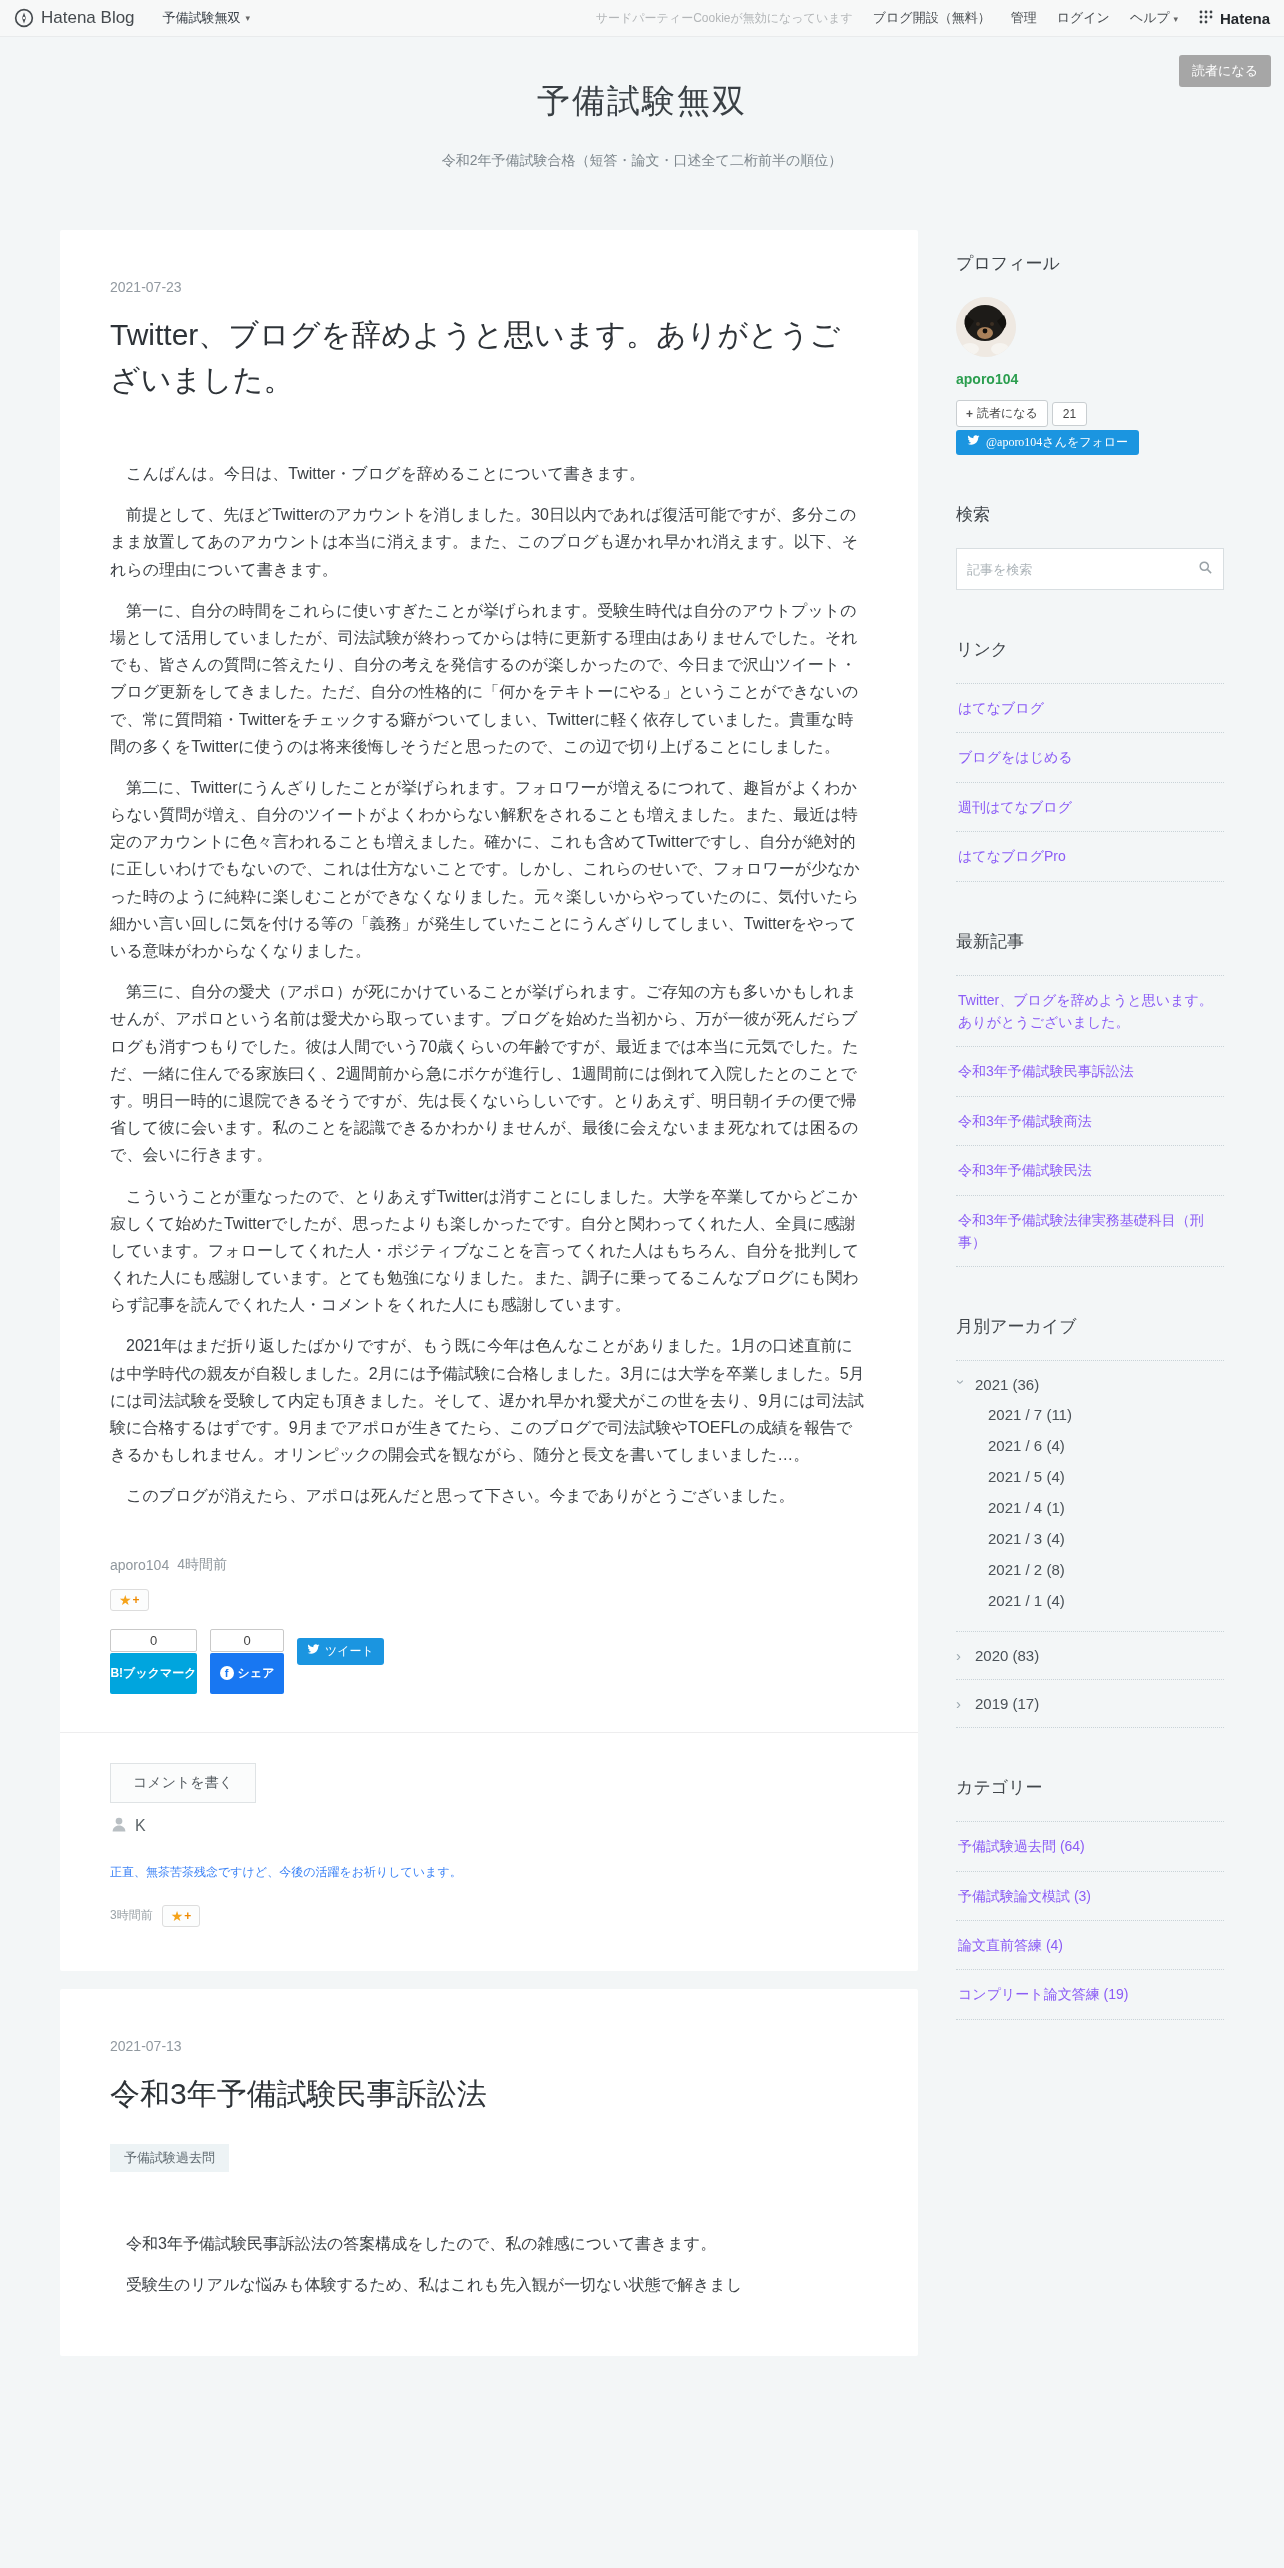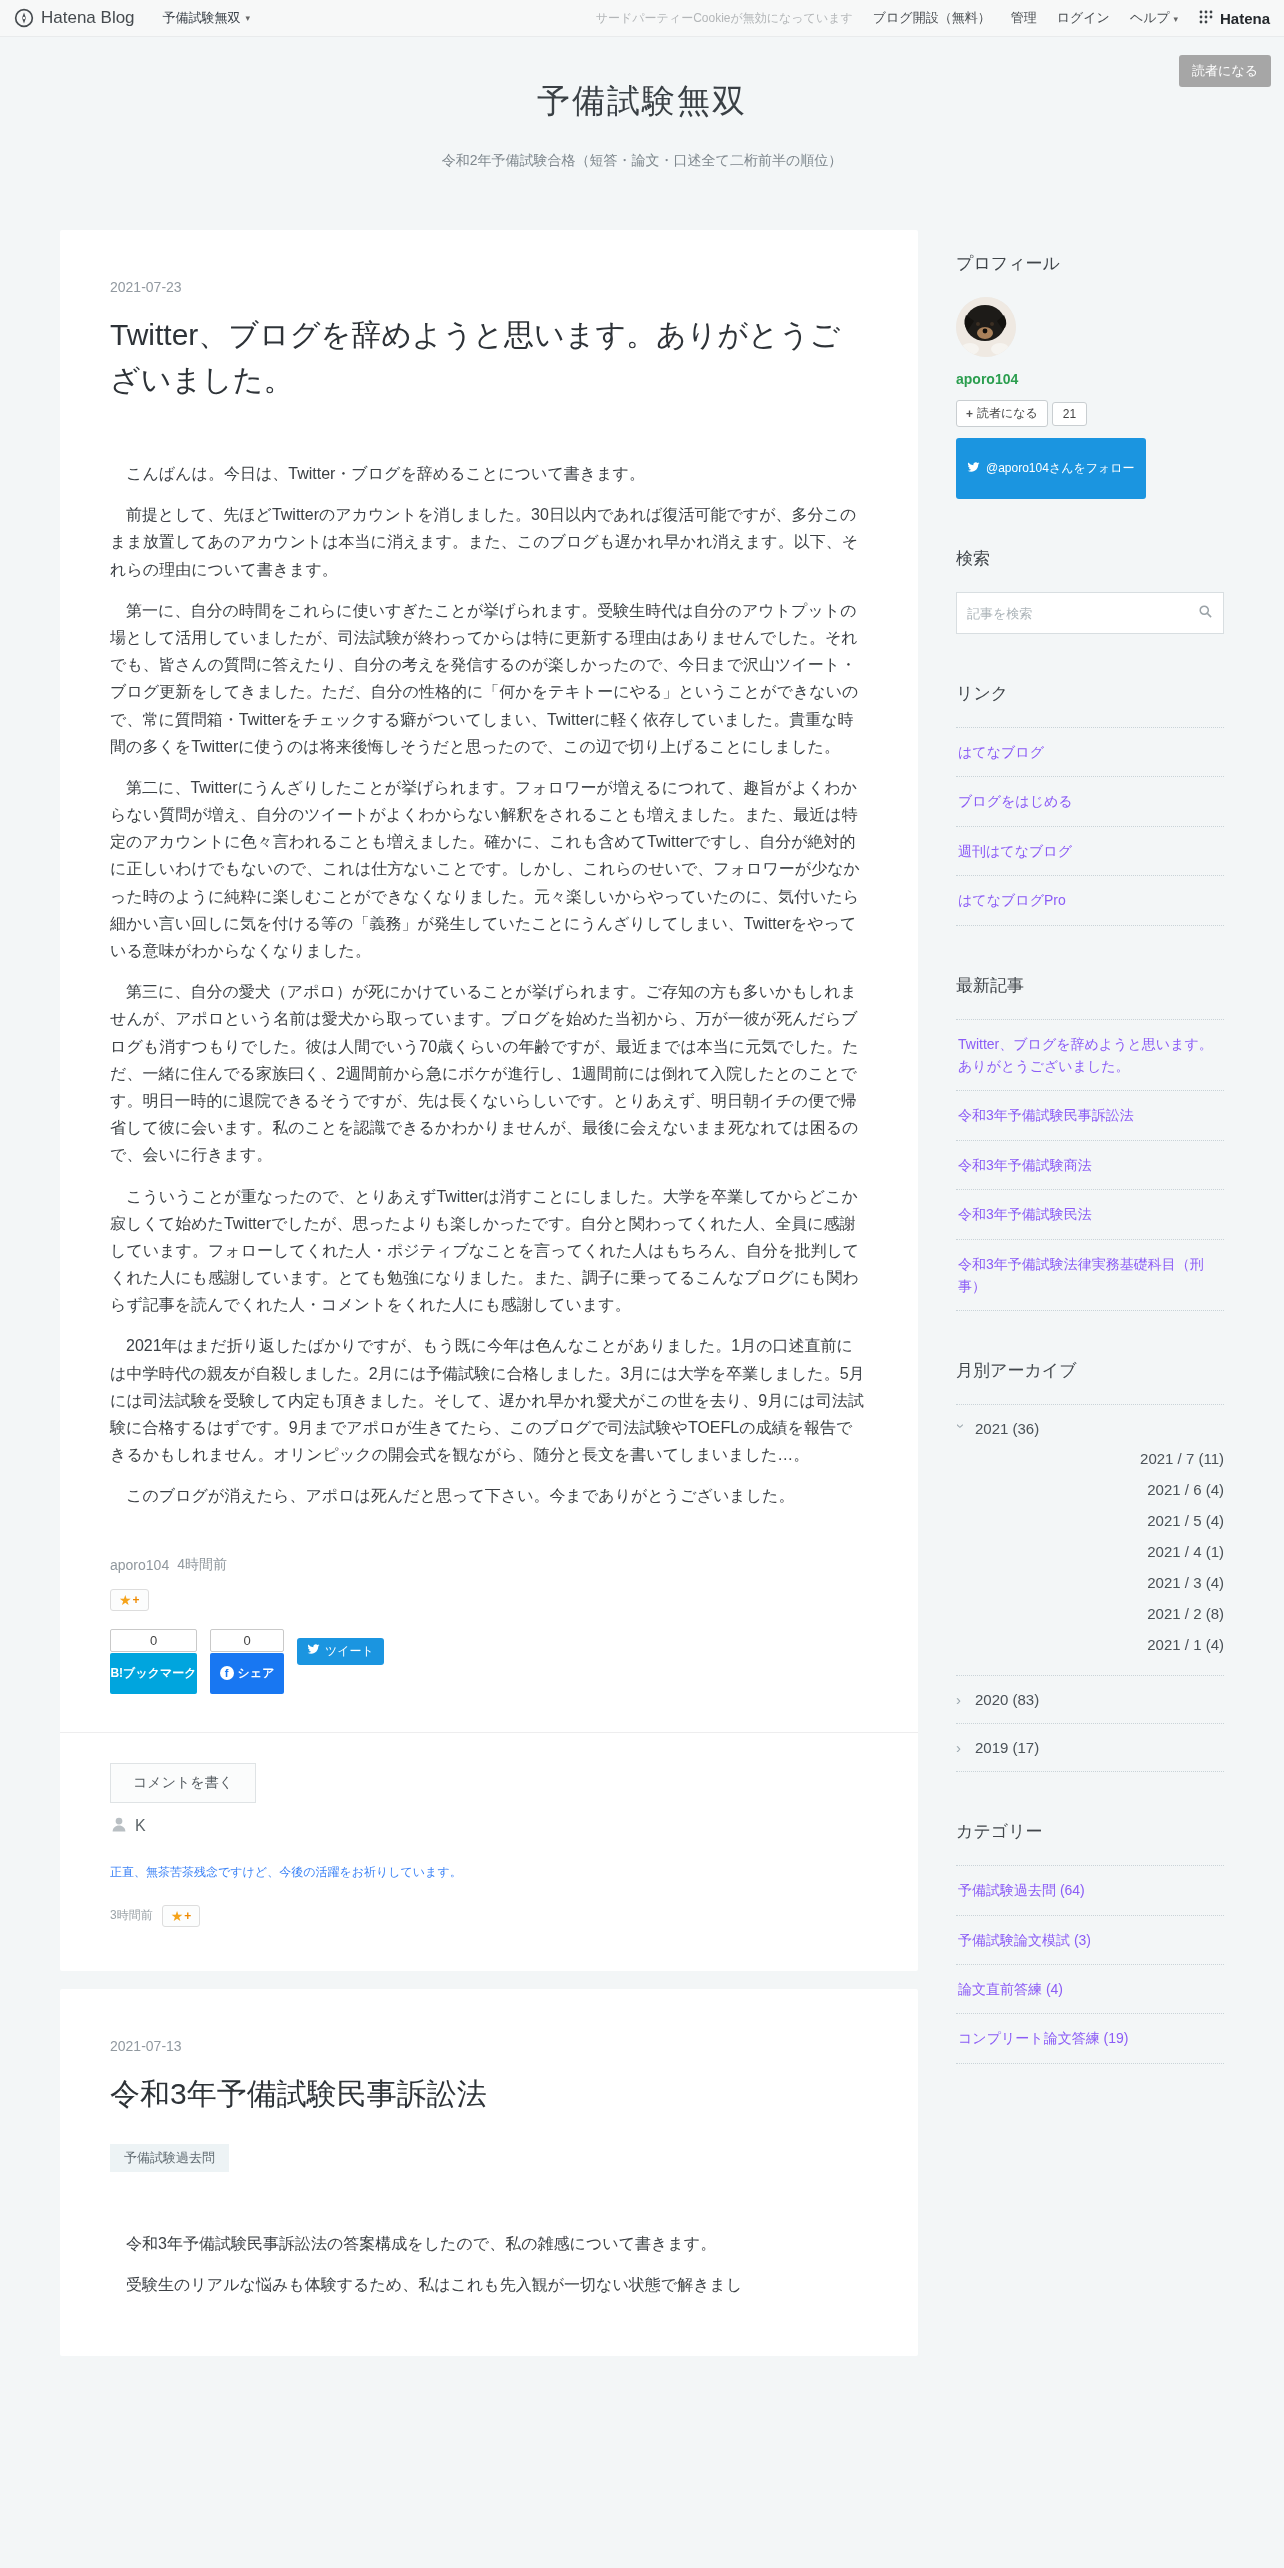--- a/index.html
+++ b/index.html
@@ -81,41 +81,41 @@
   .side-section { margin-bottom:48px; }
   .side-heading { font-size:17px; font-weight:400; color:#40454a; margin-bottom:22px; }
   .avatar { width:60px; height:60px; border-radius:50%; overflow:hidden; display:block; background:#eceae6; }
   .profile-name { margin-top:14px; font-size:14px; font-weight:bold; color:#2b9e4f; display:inline-block; }
   .profile-sub-row { margin-top:12px; display:flex; align-items:center; gap:4px; }
   .reader-btn { border:1px solid #c9ced1; background:#fff; border-radius:3px; font-size:12px;
     color:#444; padding:4px 9px; display:inline-flex; align-items:center; gap:4px; cursor:pointer; }
   .reader-plus { font-weight:bold; color:#555; }
   .reader-count { border:1px solid #c9ced1; background:#fff; border-radius:3px; font-size:12px;
     color:#444; padding:4px 10px; }
-  .follow-btn { margin-top:11px; background:#1b95e0; color:#fff; border:none; border-radius:3px;
-    font-size:12px; padding:22px 11px; display:inline-flex; align-items:center; gap:6px; cursor:pointer; }
+  .follow-btn { margin-top:3px; background:#1b95e0; color:#fff; border:none; border-radius:3px;
+    font-size:12px; padding:4px 11px; display:inline-flex; align-items:center; gap:6px; cursor:pointer;font-family:Liberation Serif, serif; }
 
   .search-box { display:flex; border:1px solid #d8dee1; background:#fff; height:42px; }
   .search-input { flex:1; border:none; outline:none; padding:0 10px; font-size:13px; color:#333;
     font-family:inherit; background:transparent; }
   .search-input::placeholder { color:#aab2b7; }
   .search-btn { width:36px; background:transparent; border:none; display:flex; align-items:center;
     justify-content:center; cursor:pointer; }
 
   .side-list { border-top:1px dotted #c9d3d8; list-style:none; }
   .side-list li a { display:block; padding:13px 2px; font-size:14px; color:#8b5cf6;
     border-bottom:1px dotted #c9d3d8; line-height:1.6; }
 
   .arch-list { border-top:1px dotted #c9d3d8; list-style:none; }
   .arch-group { border-bottom:1px dotted #c9d3d8; padding:15px 0; }
   .arch-top { display:flex; align-items:center; gap:9px; font-size:15px; color:#4a5157; cursor:pointer; }
   .chev { color:#9aa6ad; font-size:15px; display:inline-block; width:10px; }
   .chev-down { transform:rotate(90deg); }
   .arch-months { list-style:none; padding-left:32px; margin-top:6px; }
-  .arch-months li a { display:block; padding:7px 0; font-size:15px; color:#4a5157;text-align:right; }
+  .arch-months li a { display:block; padding:7px 0; font-size:15px; color:#4a5157; }
 </style>
 </head>
 <body>
 
 <nav class="navbar">
   <a class="brand">
     <span>
       <svg width="20" height="20" viewBox="0 0 24 24">
           <circle cx="12" cy="12" r="10" fill="none" stroke="#474c50" stroke-width="2"></circle>
           <path d="M12 5.5 L14.3 12 L12 18.5 L9.7 12 Z" fill="#474c50"></path>

